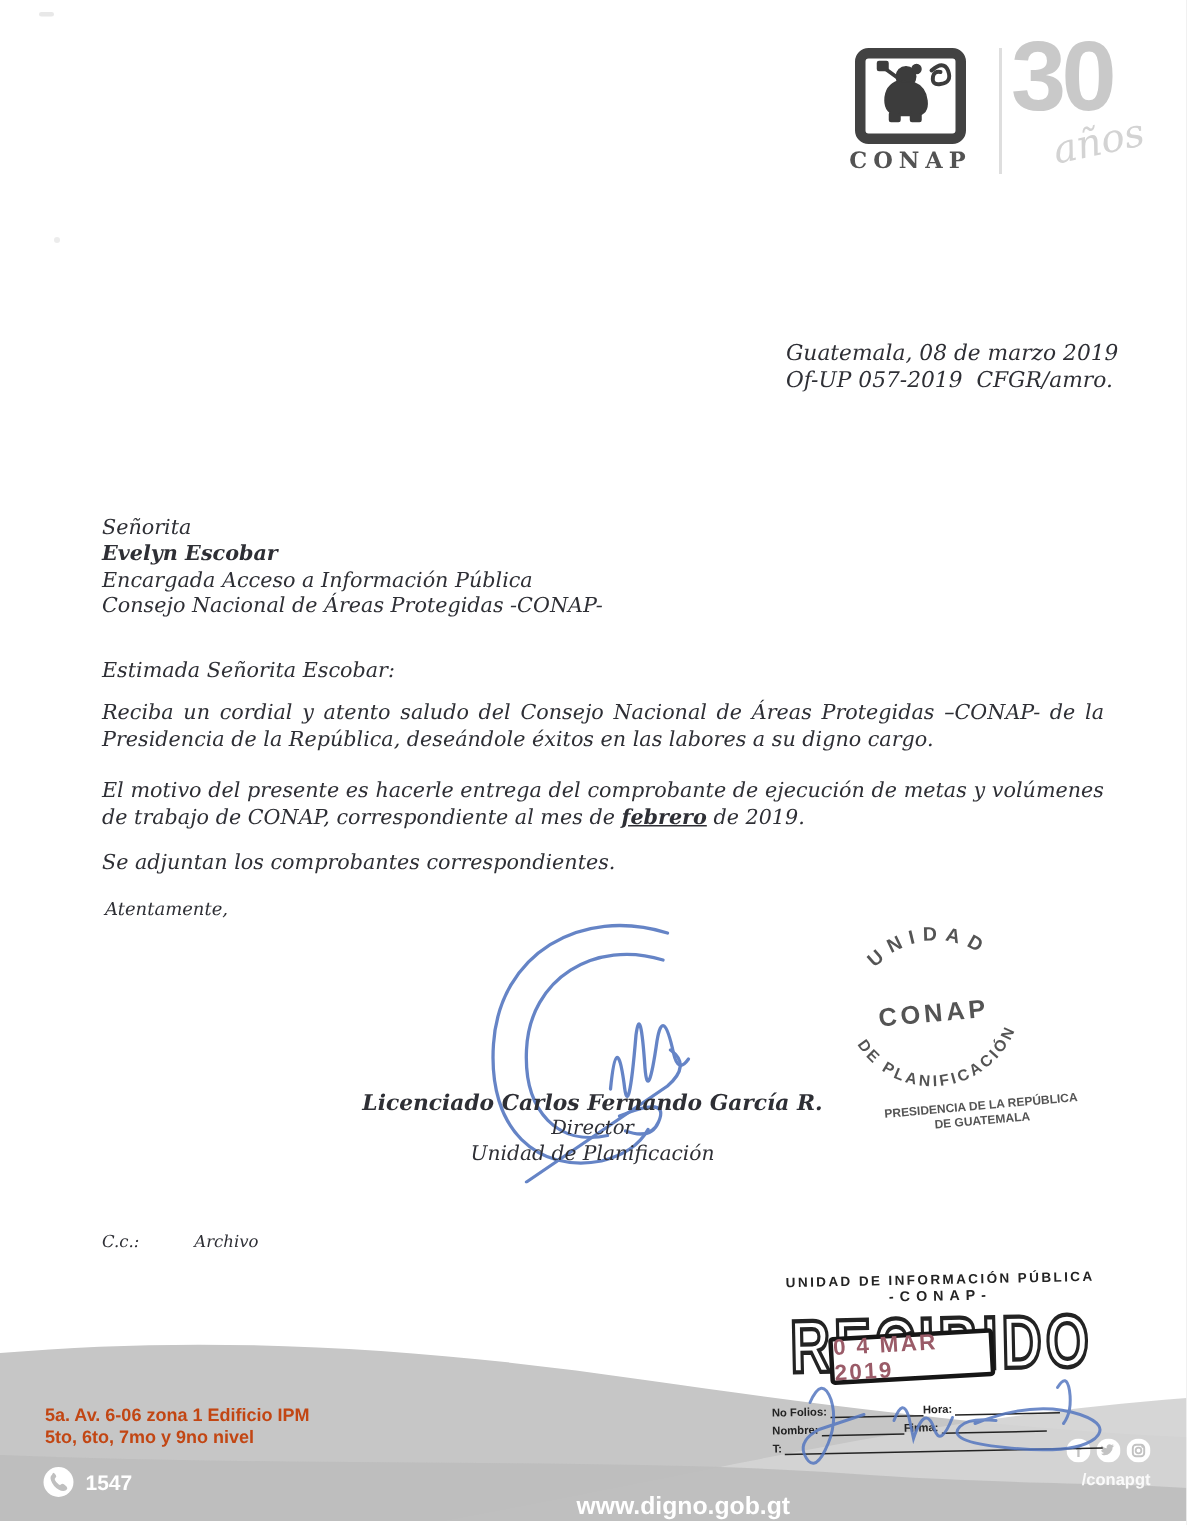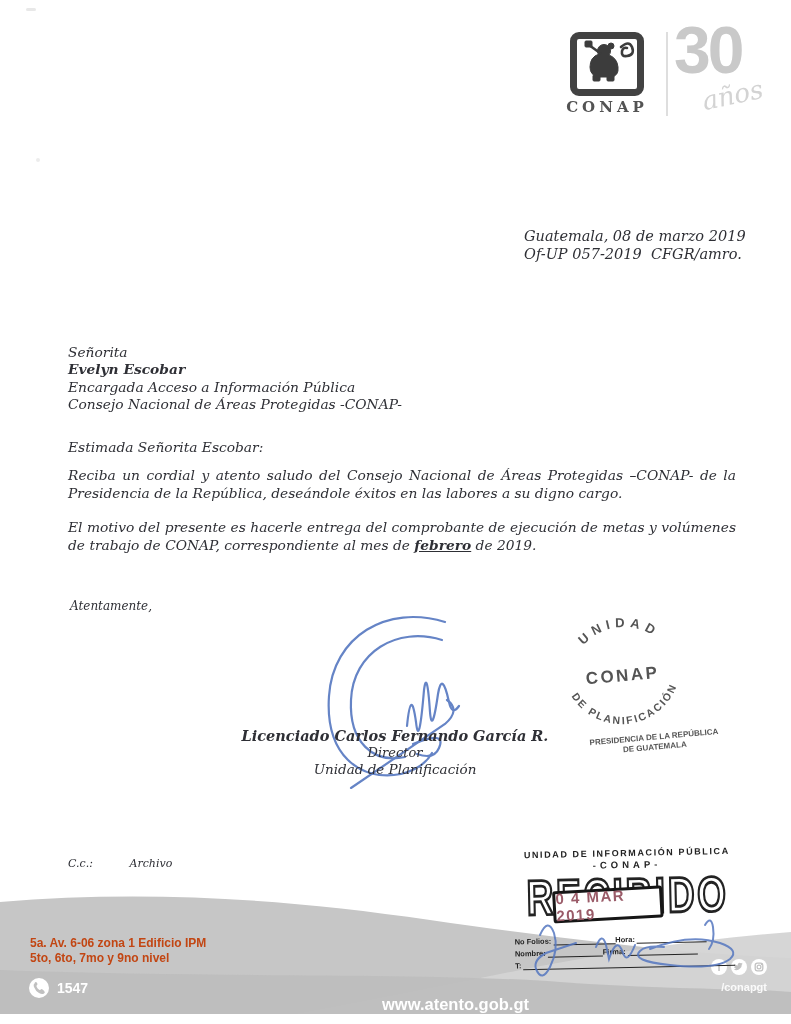--- a/index.html
+++ b/index.html
@@ -41,21 +41,21 @@
   .hl{font-weight:bold;text-decoration:underline;}
   .closing{left:70px;top:599px;font-size:12px;}
 
   
   .signer{left:235px;top:727px;width:320px;text-align:center;}
   .signer-name{font-weight:bold;font-size:14.5px;}
   .signer-title{font-size:13px;margin-top:1px;font-style:italic;}
   .signer-unit{font-size:13.5px;margin-top:1px;}
 
   
-  .cc{left:68px;top:821px;font-size:11px;margin-top:36px;}
+  .cc{left:68px;top:821px;font-size:11px;}
   .cc .lbl{display:inline-block;width:58px;}
 
   
   .round-stamp{left:552px;top:600px;width:190px;height:160px;transform:rotate(-5deg);opacity:.88;}
 
   
   .recv{left:512px;top:848px;width:232px;height:128px;transform:rotate(-1.2deg);
         color:#232323;font-family:"Liberation Sans","DejaVu Sans",sans-serif;}
   .recv-header{text-align:center;font-size:9px;font-weight:bold;letter-spacing:1.6px;}
   .recv-org{text-align:center;font-size:9.5px;font-weight:bold;letter-spacing:4px;margin-top:1px;}
@@ -127,20 +127,21 @@
     <div>Encargada Acceso a Información Pública</div>
     <div>Consejo Nacional de Áreas Protegidas -CONAP-</div>
   </div>
 
   <div class="abs greeting serif-it">Estimada Señorita Escobar:</div>
 
   <div class="abs para p1 serif-it">Reciba un cordial y atento saludo del Consejo Nacional de Áreas Protegidas –CONAP- de la Presidencia de la República, deseándole éxitos en las labores a su digno cargo.</div>
 
   <div class="abs para p2 serif-it"><span>El motivo del presente es hacerle entrega del comprobante de ejecución de metas y volúmenes de trabajo de CONAP, correspondiente al mes de </span><span class="hl">febrero</span><span> de 2019.</span></div>
 
+  <div class="abs para p3 serif-it">Se adjuntan los comprobantes correspondientes.</div>
 
   <div class="abs closing serif-it">Atentamente,</div>
 
   <svg class="abs" style="left:295px;top:604px;" width="185" height="185" viewBox="0 0 185 185">
     <g fill="none" stroke="#5577c0" stroke-width="2.2" stroke-linecap="round" opacity=".9">
       <path d="M150,18 C92,0 38,32 34,92 C30,150 64,178 106,170 C122,166 132,158 137,149"></path>
       <path d="M147,36 C102,22 58,48 56,96 C54,138 78,160 110,153"></path>
       <path d="M112,122 q4,-40 9,-4 q3,28 8,-32 q3,-22 6,22 q2,24 8,-18 q4,-24 11,8 q3,14 10,4"></path>
       <path d="M152,96 q14,10 -2,24 l-94,64"></path>
       <path d="M118,140 q34,-14 26,4 q-5,12 -22,6"></path>
@@ -188,21 +189,21 @@
   </div>
 
   <div class="abs phone-row">
     <svg width="22" height="22" viewBox="0 0 22 22">
       <circle cx="11" cy="11" r="10" fill="#ffffff"></circle>
       <path d="M7,6 q-2,1 -1,4 q1.5,4 5,6 q3,1.8 5,0.5 q1.6,-1 0.2,-2.6 l-1.6,-1.4 q-1,-0.8 -1.8,0 q-0.7,0.8 -1.6,0.2 q-1.8,-1.2 -2.6,-3 q-0.4,-1 0.4,-1.6 q1,-0.8 0.2,-1.8 l-1,-1.2 q-0.6,-0.7 -1.6,0.9" fill="#c0c0c0"></path>
     </svg>
     <span class="phone-num">1547</span>
   </div>
 
-  <div class="abs website">www.atento.gob.gt</div>
+  <div class="abs website">www.digno.gob.gt</div>
 
   <div class="abs social">
     <svg width="16" height="16" viewBox="0 0 16 16">
       <circle cx="8" cy="8" r="8" fill="#ffffff"></circle>
       <text x="8" y="12" text-anchor="middle" font-size="11" font-weight="bold" fill="#c2c2c2">f</text>
     </svg>
     <svg width="16" height="16" viewBox="0 0 16 16">
       <circle cx="8" cy="8" r="8" fill="#ffffff"></circle>
       <path d="M4,11 q3,0.6 5,-1.4 q2,-2 1.8,-4 l1.2,-0.8 l-1.4,0 l0.8,-1 l-1.4,0.5 q-1.4,-1 -2.6,0 q-1,0.9 -0.6,2.2 q-2,-0.2 -3.4,-1.8 q-0.8,1.8 0.8,3 q-0.8,0.2 -1.2,0 q0.2,1.6 2,2 q-1,0.6 -2,0.3 z" fill="#c2c2c2"></path>
     </svg>

